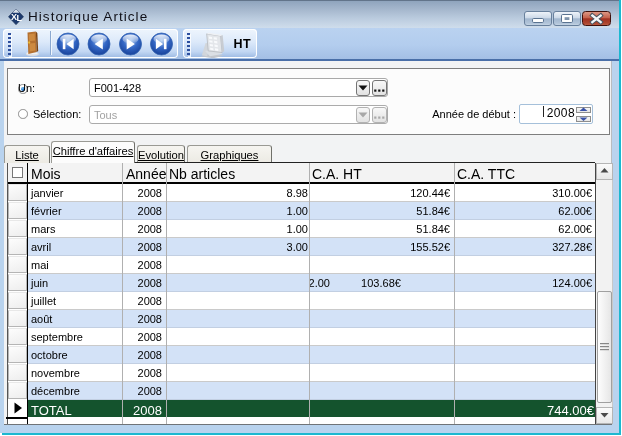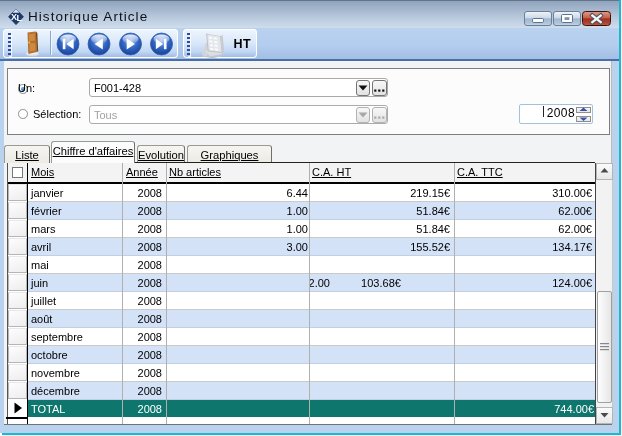--- a/index.html
+++ b/index.html
@@ -61,29 +61,29 @@
 .spbtn { position:absolute; left:576px; width:14.5px; height:6.5px; background:linear-gradient(180deg,#f6f6f6,#e6e6e6); border:1px solid #8e8e8e; }
 #spinval2 { position:absolute; left:519px; top:105.5px; width:56px; text-align:right; font-size:12px; letter-spacing:0.4px; }
 
 
 .tab { top:145px; height:18px; background:linear-gradient(180deg,#f6f5f1,#eceae3); border:1px solid #9a9a94; border-right-color:#70706a;
   border-bottom:none; border-radius:3px 3px 0 0; font-size:11.2px; text-align:center; padding-top:3px; white-space:nowrap;text-decoration:underline; }
 #tab2 { top:141px; height:22px; background:#fcfcfc; z-index:3; }
 
 
 #table { left:7px; top:163px; width:606px; height:261px; background:#fff; border-left:1px solid #555; }
-.hdr { top:163px; height:21px; background:#f3f3f3; border-bottom:2px solid #000; font-size:11px; color:#000; padding:3px 4px 0 3px;text-decoration:underline; }
+.hdr { top:163px; height:21px; background:#f3f3f3; border-bottom:2px solid #000; font-size:14px; color:#000; padding:3px 4px 0 3px; }
 .vline { top:163px; width:1px; height:261px; background:#b0b0b0; }
 #vind { left:27px; top:163px; width:1px; height:261px; background:#000; }
 .row { left:28px; width:567px; height:18px; font-size:11px; }
 .row.blue { background:#d3e2f7; border-bottom:1px solid #c2cfe2; }
 .row.white { background:#fff; border-bottom:1px solid #cacaca; }
 .cell { position:absolute; top:3px; }
 .ind { left:8px; width:19px; height:17px; background:linear-gradient(160deg,#fdfdfd,#ededed); border:1px solid #b5b5b5; border-top-color:#e8e8e8; }
-#totalrow { left:28px; top:399.5px; width:567px; height:17px; background:#0f766e; color:#fff; font-size:11px; }
+#totalrow { left:28px; top:399.5px; width:567px; height:17px; background:#14532d; color:#fff; font-size:13px; }
 
 #sbar { left:596px; top:163px; width:17px; height:261px; background:#f2f2f2; border-right:1px solid #c8c8c8; }
 .sbtn { left:596px; width:17px; height:17px; background:linear-gradient(180deg,#fbfbfb,#e8e8e8); border:1px solid #b5b5b5; }
 #sthumb { left:597px; top:291px; width:15px; height:112px; background:linear-gradient(90deg,#fdfdfd,#e6e6e6); border:1px solid #a0a0a0; border-radius:2px; }
 </style>
 </head>
 <body>
 <div id="win">
   <div class="abs" id="titlebar"></div>
   <div class="abs" id="title">Historique Article</div>
@@ -222,20 +222,21 @@
         <polygon points="2.5,5.5 11.5,5.5 7,10.5" fill="#a8a8a8"></polygon>
       </svg>
     <span class="cbtn dis2" style="left:282px;top:1.5px;width:14.5px"></span>
     <svg style="position:absolute;left:282px;top:1.5px" width="15" height="16">
       <rect x="2.2" y="9.5" width="2.2" height="2.2" fill="#a8a8a8"></rect>
         <rect x="6.2" y="9.5" width="2.2" height="2.2" fill="#a8a8a8"></rect>
         <rect x="10.2" y="9.5" width="2.2" height="2.2" fill="#a8a8a8"></rect>
     </svg>
   </div>
 
+  <div class="abs lbl" style="left:416px;top:107.5px;width:100px;text-align:right">Année de début :</div>
   <div class="abs" id="spin"></div>
   <div class="abs" id="spinval2">2008</div>
   <div class="abs" style="left:542.5px;top:106px;width:1px;height:11px;background:#222"></div>
   <div class="abs spbtn" style="top:106.5px"></div>
   <div class="abs spbtn" style="top:115.5px"></div>
   <svg class="abs" style="left:576px;top:106px" width="15" height="17">
     <polygon points="7.5,1.5 11.5,5 3.5,5" fill="#3952a8"></polygon>
     <polygon points="7.5,15 11.5,11.5 3.5,11.5" fill="#3952a8"></polygon>
   </svg>
 
@@ -252,22 +253,22 @@
   <div class="abs hdr" style="left:309px;width:145px">C.A. HT</div>
   <div class="abs hdr" style="left:454px;width:141px">C.A. TTC</div>
   <div class="abs hdr" style="left:8px;width:20px"></div>
   <div class="abs" style="left:12px;top:167px;width:11px;height:11px;border:1px solid #777;background:#fff"></div>
   <div class="abs" id="vind"></div>
 
   <div id="rows">
   <div class="abs row white" style="top:184px">
         <span class="cell" style="left:3px">janvier</span>
         <span class="cell" style="left:94px;width:40px;text-align:right">2008</span>
-        <span class="cell" style="left:138px;width:142px;text-align:right">6.44</span>
-        <span class="cell" style="left:284px;width:138px;text-align:right">219.15€</span>
+        <span class="cell" style="left:138px;width:142px;text-align:right">8.98</span>
+        <span class="cell" style="left:284px;width:138px;text-align:right">120.44€</span>
         <span class="cell" style="left:427px;width:137px;text-align:right">310.00€</span>
       </div>
       <div class="abs ind" style="top:184px"></div>
   <div class="abs row blue" style="top:202px">
         <span class="cell" style="left:3px">février</span>
         <span class="cell" style="left:94px;width:40px;text-align:right">2008</span>
         <span class="cell" style="left:138px;width:142px;text-align:right">1.00</span>
         <span class="cell" style="left:284px;width:138px;text-align:right">51.84€</span>
         <span class="cell" style="left:427px;width:137px;text-align:right">62.00€</span>
       </div>
@@ -278,21 +279,21 @@
         <span class="cell" style="left:138px;width:142px;text-align:right">1.00</span>
         <span class="cell" style="left:284px;width:138px;text-align:right">51.84€</span>
         <span class="cell" style="left:427px;width:137px;text-align:right">62.00€</span>
       </div>
       <div class="abs ind" style="top:220px"></div>
   <div class="abs row blue" style="top:238px">
         <span class="cell" style="left:3px">avril</span>
         <span class="cell" style="left:94px;width:40px;text-align:right">2008</span>
         <span class="cell" style="left:138px;width:142px;text-align:right">3.00</span>
         <span class="cell" style="left:284px;width:138px;text-align:right">155.52€</span>
-        <span class="cell" style="left:427px;width:137px;text-align:right">134.17€</span>
+        <span class="cell" style="left:427px;width:137px;text-align:right">327.28€</span>
       </div>
       <div class="abs ind" style="top:238px"></div>
   <div class="abs row white" style="top:256px">
         <span class="cell" style="left:3px">mai</span>
         <span class="cell" style="left:94px;width:40px;text-align:right">2008</span>
         <span class="cell" style="left:138px;width:142px;text-align:right"></span>
         <span class="cell" style="left:284px;width:138px;text-align:right"></span>
         <span class="cell" style="left:427px;width:137px;text-align:right"></span>
       </div>
       <div class="abs ind" style="top:256px"></div>

